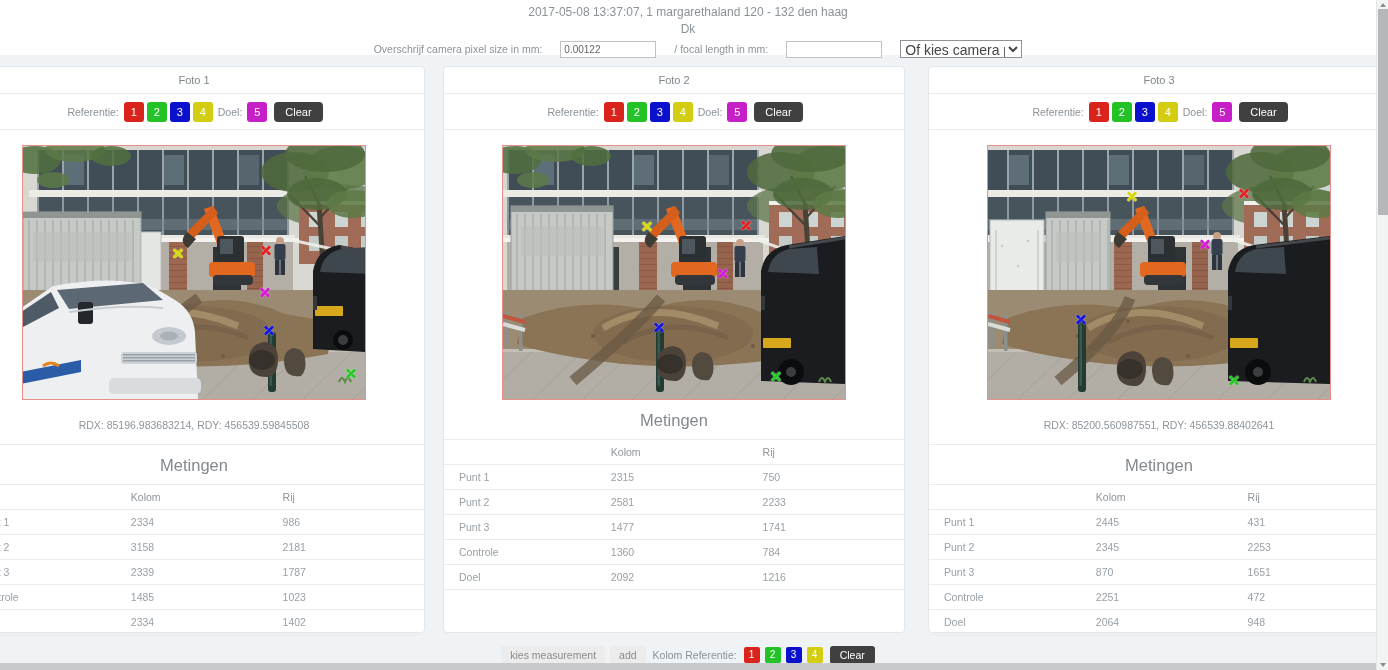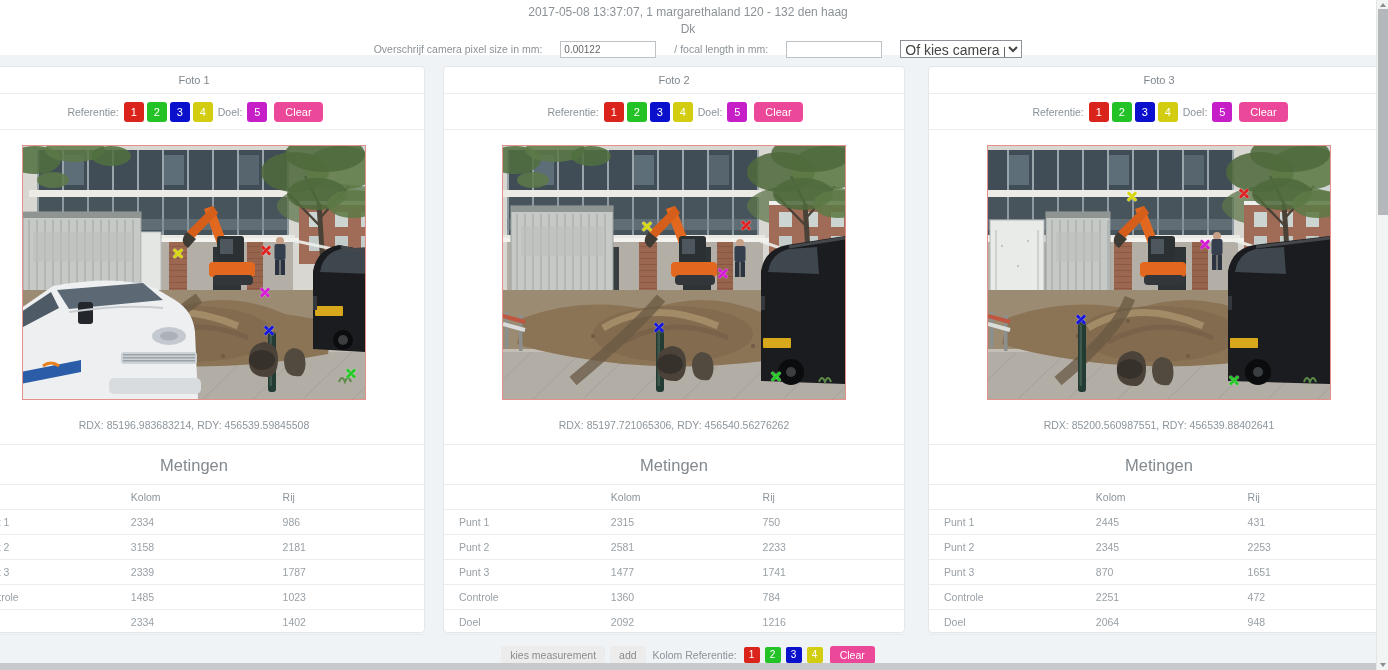--- a/index.html
+++ b/index.html
@@ -18,21 +18,21 @@
   .panel{position:absolute;top:66px;width:462px;height:567px;background:#fff;
          border:1px solid #e3e7ea;border-radius:4px;box-sizing:border-box;}
   .p0{left:-37px}.p1{left:443px}.p2{left:928px}
   .panel-title{height:26px;line-height:26px;text-align:center;font-size:11px;color:#7f878d;border-bottom:1px solid #e9edf0;}
   .ref-row{height:35px;display:flex;align-items:center;justify-content:center;gap:3px;
            border-bottom:1px solid #e9edf0;font-size:10.5px;color:#8a9298;}
   .lbl{margin:0 2px;}
   .nbtn{width:20px;height:20px;border:none;border-radius:3px;color:#fff;font-size:11px;line-height:20px;
         text-align:center;padding:0;cursor:pointer;font-family:inherit;}
   .c1{background:#d9231b}.c2{background:#23c227}.c3{background:#0b10cc}.c4{background:#d2cd11}.c5{background:#c71fc7}
-  .clear-btn{background:#ec4899;border:none;border-radius:4px;color:#fff;font-size:11px;padding:4px 11px;
+  .clear-btn{background:#404040;border:none;border-radius:4px;color:#fff;font-size:11px;padding:4px 11px;
              margin-left:4px;cursor:pointer;font-family:inherit;}
   .photo-area{padding-top:15px;}
   .photo{position:relative;width:342px;height:253px;margin:0 auto;border:1px solid #e59089;
          overflow:hidden;background:#cfd5d6;}
   .scene{width:100%;height:100%;display:block;}
   .marker{position:absolute;width:12px;height:12px;transform:translate(-50%,-50%);}
   .marker::before,.marker::after{content:"";position:absolute;left:0;top:4.5px;width:12px;height:3px;
          background:currentColor;border-radius:1px;box-shadow:0 0 1px rgba(255,255,255,.85);}
   .marker::before{transform:rotate(45deg);}
   .marker::after{transform:rotate(-45deg);}
@@ -448,21 +448,20 @@
             <path d="M 0 178 L 22 184" stroke="#d9dcda" stroke-width="4"></path>
           </g>
           <path d="M 316 236 q 3 -8 6 0 q 3 -8 6 0" stroke="#5d8a4a" stroke-width="2" fill="none"></path>
         </svg>
     <div class="marker" style="left: 71.1%; top: 31.3%; color: rgb(224, 32, 32);"></div>
         <div class="marker" style="left: 79.8%; top: 91.3%; color: rgb(37, 200, 37);"></div>
         <div class="marker" style="left: 45.6%; top: 71.8%; color: rgb(21, 21, 221);"></div>
         <div class="marker" style="left: 42.1%; top: 31.7%; color: rgb(214, 214, 14);"></div>
         <div class="marker" style="left: 64.3%; top: 50.4%; color: rgb(213, 24, 213);"></div>
       </div>
-    <div class="rd-line">RDX: 85197.721065306, RDY: 456540.56276262</div>
   </div>
   <div class="metingen-title">Metingen</div>
   <table class="mtable">
     <colgroup>
         <col style="width:33%">
         <col style="width:33%">
         <col style="width:34%">
       </colgroup>
     <thead>
         <tr>

